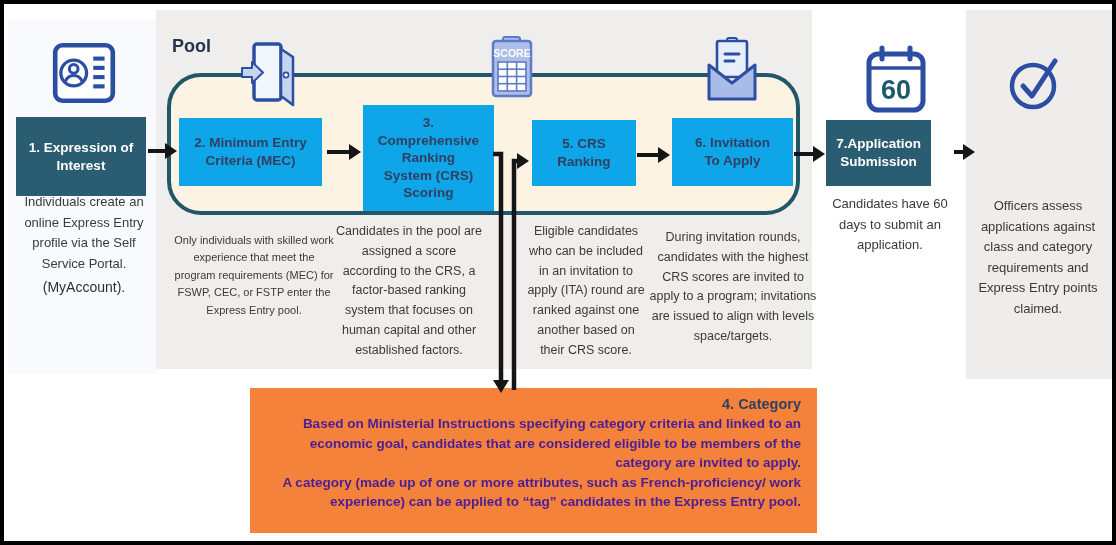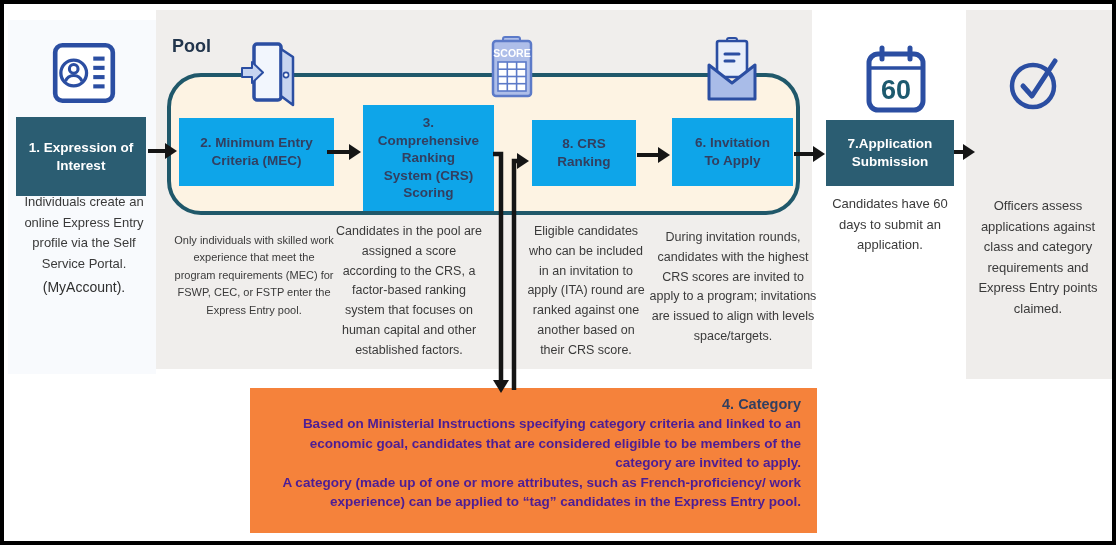--- a/index.html
+++ b/index.html
@@ -33,33 +33,33 @@
   <div class="panel col1"></div>
   <div class="panel pool-bg"></div>
   <div class="panel col8"></div>
 
   <div class="pool-rect"></div>
   <div class="pool-label">Pool</div>
 
   <div class="stage-box teal" style="left:12px;top:113px;width:130px;height:79px;padding:0 6px;justify-content:flex-end;">
     <span>1. Expression of Interest</span>
   </div>
-  <div class="stage-box orange" style="left:175px;top:114px;width:155px;height:68px;padding:8px 10px;">
+  <div class="stage-box orange" style="left:175px;top:114px;width:143px;height:68px;padding:8px 10px;">
     <span>2. Minimum Entry Criteria (MEC)</span>
   </div>
   <div class="stage-box orange" style="left:359px;top:101px;width:131px;height:106px;padding:0 14px;">
     <span>3. Comprehensive Ranking System (CRS) Scoring</span>
   </div>
   <div class="stage-box orange" style="left:528px;top:116px;width:104px;height:66px;padding:0 12px;">
-    <span>8. CRS Ranking</span>
+    <span>5. CRS Ranking</span>
   </div>
   <div class="stage-box orange" style="left:668px;top:114px;width:121px;height:68px;padding:0 16px;">
     <span>6. Invitation To Apply</span>
   </div>
-  <div class="stage-box teal" style="left:822px;top:116px;width:128px;height:66px;padding:16px 12px;">
+  <div class="stage-box teal" style="left:822px;top:116px;width:105px;height:66px;padding:16px 12px;">
     <span>7.Application Submission</span>
   </div>
 
   <div class="desc" style="left:10px;top:188px;width:140px;font-size:13px;">
     <div>Individuals create an online Express Entry profile via the Self Service Portal.</div>
     <div class="note">(MyAccount).</div>
   </div>
   <div class="desc" style="left:168px;top:228px;width:164px;font-size:11px;">Only individuals with skilled work experience that meet the program requirements (MEC) for FSWP, CEC, or FSTP enter the Express Entry pool.</div>
   <div class="desc" style="left:332px;top:218px;width:146px;">Candidates in the pool are assigned a score according to the CRS, a factor-based ranking system that focuses on human capital and other established factors.</div>
   <div class="desc" style="left:521px;top:218px;width:122px;">Eligible candidates who can be included in an invitation to apply (ITA) round are ranked against one another based on their CRS score.</div>

